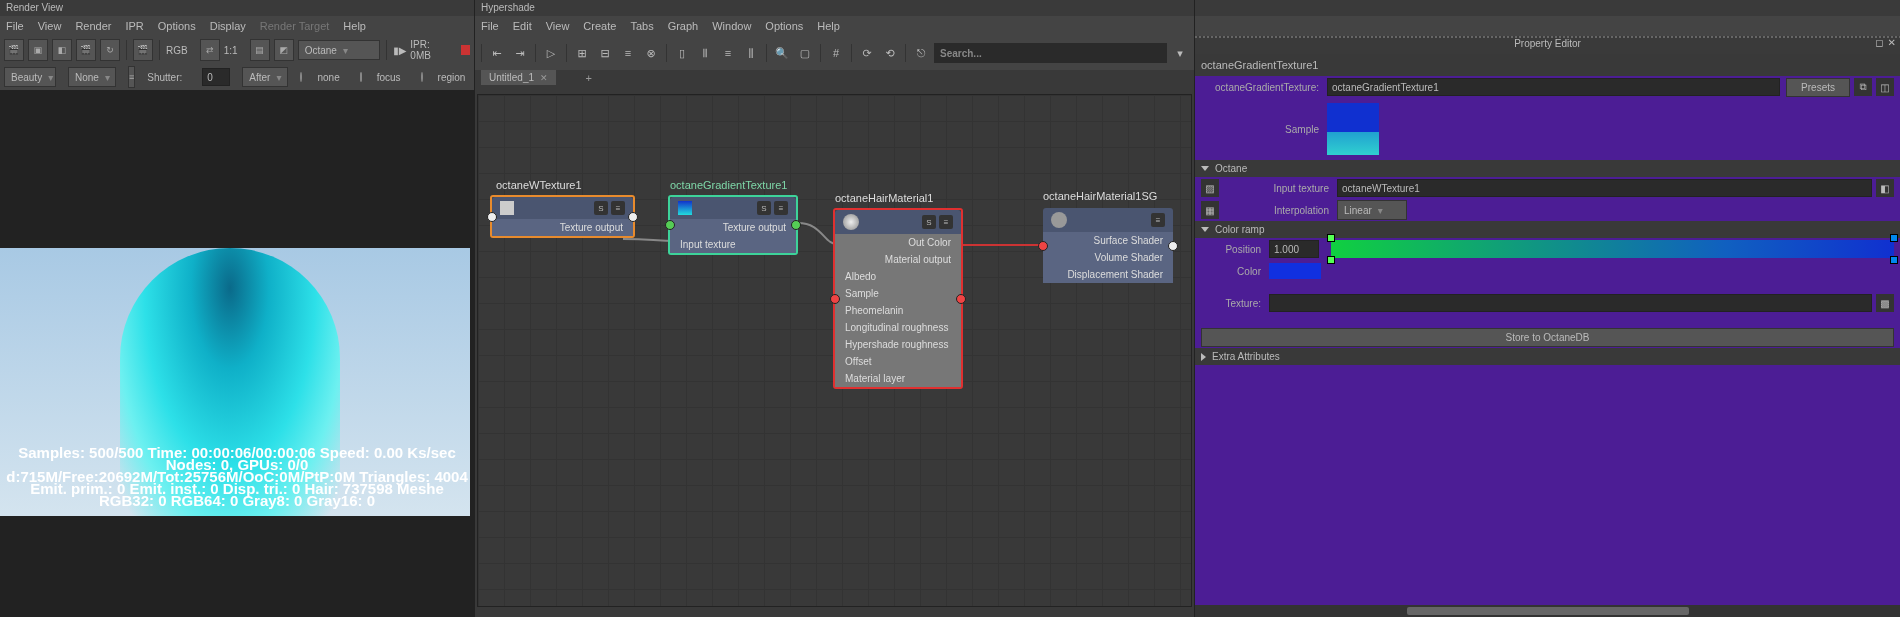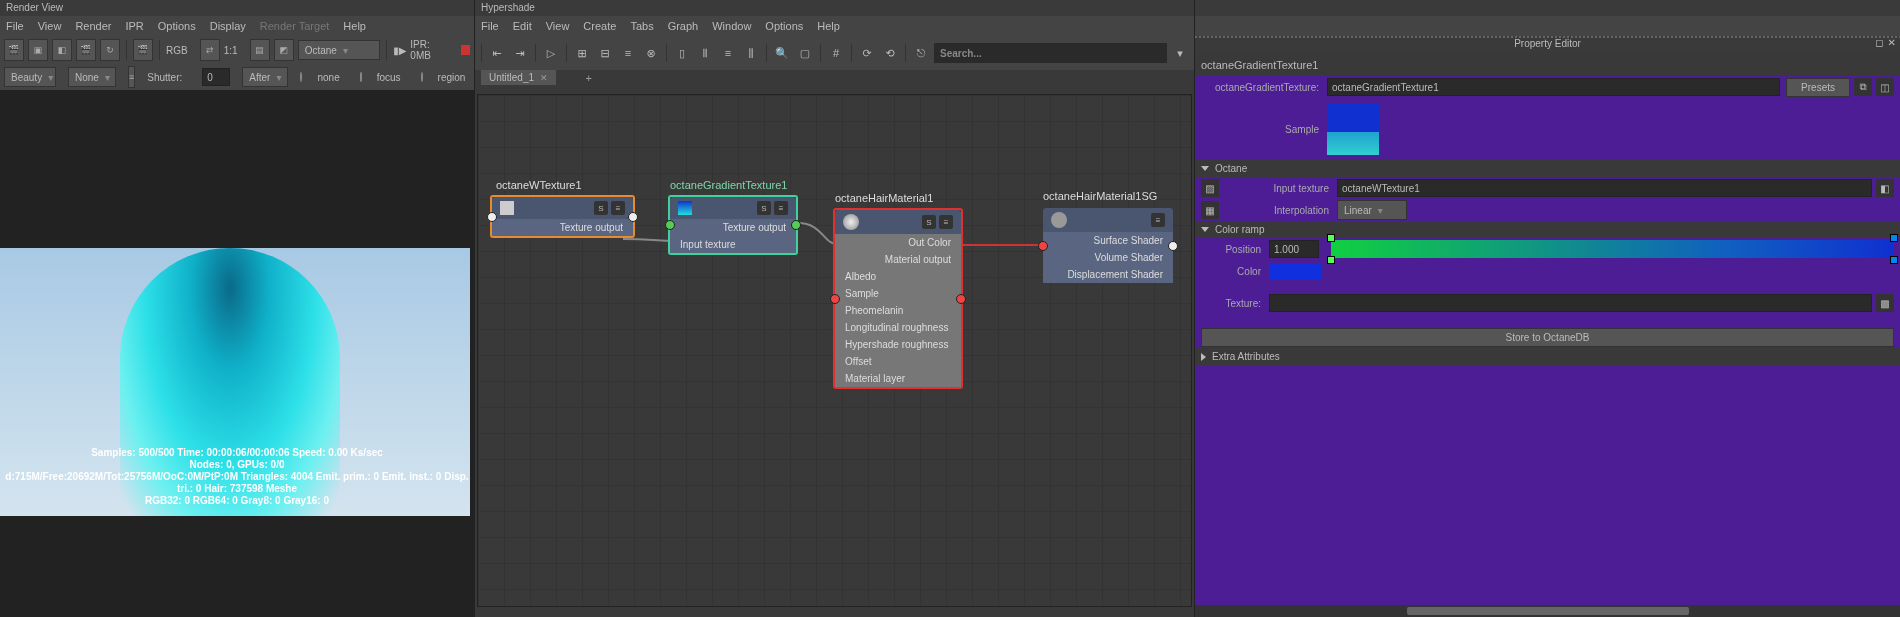--- a/index.html
+++ b/index.html
@@ -17,21 +17,21 @@
 .select { background:#555; border:1px solid #333; height:20px; padding:0 6px; display:flex; align-items:center; position:relative; font-size:10px; }
 .select::after { content:"▾"; margin-left:6px; color:#888; }
 .input-dark { background:#2a2a2a; border:1px solid #222; color:#bbb; height:18px; padding:0 4px; font-size:10px; }
 .radio { width:10px; height:10px; border-radius:50%; border:1px solid #888; display:inline-block; margin-right:3px; }
 .radio.on { background:#ccc; }
 .label-s { font-size:10px; margin-right:8px; }
 .render-row2 { height:26px; background:#444; padding:2px 4px; display:flex; align-items:center; gap:12px; }
 .render-vp { flex:1; background:#222; position:relative; }
 .render-img { position:absolute; left:0; top:158px; width:470px; height:268px; background:linear-gradient(#a8c9e4,#d4e4ef); }
 .hair { position:absolute; left:120px; top:0; width:220px; height:268px; background:radial-gradient(ellipse at 50% 15%, #0a6a8a 0%, #0fb0c8 25%, #2de0e8 55%, #6df0f0 75%, rgba(200,240,240,0) 95%); border-radius:110px 110px 20px 20px; }
-.stats { position:absolute; bottom:110px; left:0; width:100%; text-align:center; font-size:10px; color:#fff; font-weight:bold; line-height:12px; }
+.stats { position:absolute; bottom:110px; left:0; width:100%; text-align:center; font-size:15px; color:#fff; font-weight:bold; line-height:12px; }
 .tab-strip { height:22px; background:#393939; padding:0 6px; display:flex; align-items:flex-start; gap:24px; }
 .tab { background:#555; padding:2px 8px; font-size:10px; display:flex; align-items:center; gap:6px; }
 .tab .x { color:#999; font-size:9px; }
 .tab-plus { color:#999; padding:2px 6px; }
 .graph { flex:1; background:#393939; position:relative; background-image:linear-gradient(#333 1px,transparent 1px),linear-gradient(90deg,#333 1px,transparent 1px); background-size:26px 26px; margin:2px; border:1px solid #222; }
 .node { position:absolute; border-radius:3px; font-size:10px; }
 .node-head { padding:4px 8px; display:flex; align-items:center; justify-content:space-between; background:#4a5570; border-radius:3px 3px 0 0; }
 .node-body { background:#5a6582; }
 .node-row { padding:3px 10px; text-align:right; color:#ddd; position:relative; }
 .node-row.l { text-align:left; }

